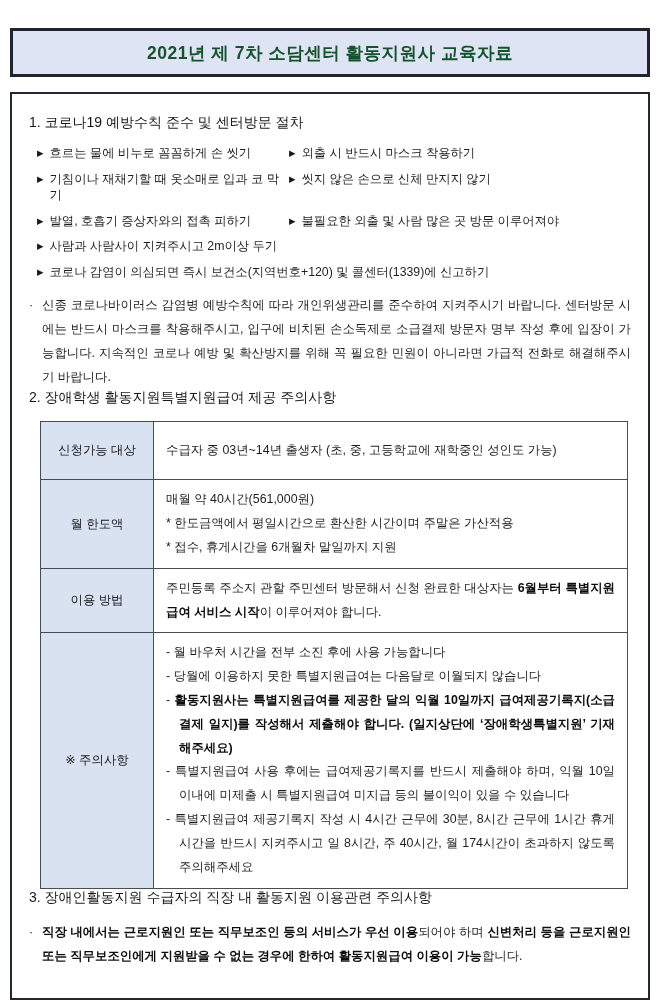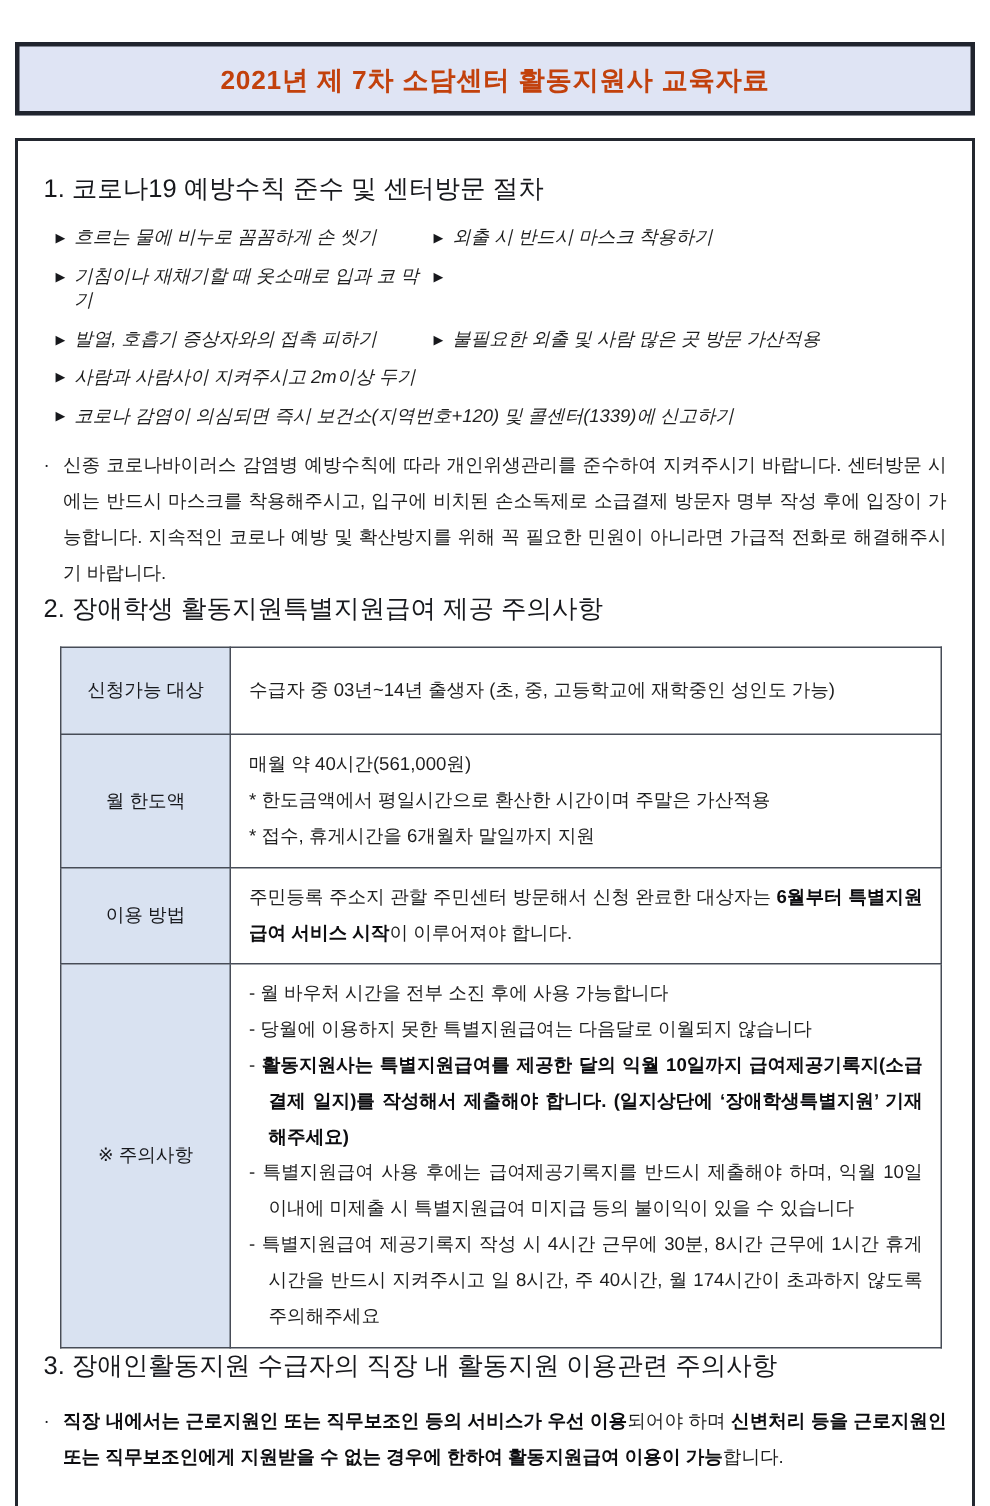--- a/index.html
+++ b/index.html
@@ -13,51 +13,51 @@
   }
   .page { padding: 28px 10px 0 10px; }
 
   
   .title-box {
     border: 3px solid #20242e;
     background: #dfe4f4;
     height: 49px;
     display: flex; align-items: center; justify-content: center;
     font-size: 17.5px; font-weight: 700; letter-spacing: 0.5px;
-    color: #c2410c;
+    color: #14532d;
   }
 
   
   .content-box {
     margin-top: 15px;
     border: 2px solid #23272f;
     min-height: 871px;
     padding: 20px 15px 30px 15px;
     background: #ffffff;
   }
 
   .sec { margin-top: 0; }
   .sec + .sec { }
   .sec-heading {
-    font-size: 17px;
+    font-size: 14px;
     margin: 0 0 13px 2px;
     font-weight: 400;
     color: #17181c;
   }
 
   
   .bullet-grid { margin-left: 10px; font-size: 12.3px; }
   .b-row { display: flex; margin-bottom: 9px; }
   .b-cell { display: flex; align-items: flex-start; }
   .b-cell.left { width: 252px; flex: none; }
   .marker {
     flex: none; font-size: 8.5px; line-height: 1;
     padding-top: 4px; margin-right: 6px; color: #17181c;
   }
-  .b-text { line-height: 1.35; font-style: italic; }
+  .b-text { line-height: 1.35; }
 
   
   .para {
     display: flex; align-items: flex-start;
     margin: 12px 2px 0 2px;
     font-size: 12.4px; line-height: 1.95;
     text-align: justify; word-break: break-all;
   }
   .para .pm { flex: none; width: 13px; color: #17181c; }
   .para .ptext { flex: 1; }
@@ -116,30 +116,31 @@
             <span class="b-text">외출 시 반드시 마스크 착용하기</span>
           </div>
         </div>
         <div class="b-row">
           <div class="b-cell left">
             <span class="marker">▶</span>
             <span class="b-text">기침이나 재채기할 때 옷소매로 입과 코 막기</span>
           </div>
           <div class="b-cell">
             <span class="marker">▶</span>
+            <span class="b-text">씻지 않은 손으로 신체 만지지 않기</span>
           </div>
         </div>
         <div class="b-row">
           <div class="b-cell left">
             <span class="marker">▶</span>
             <span class="b-text">발열, 호흡기 증상자와의 접촉 피하기</span>
           </div>
           <div class="b-cell">
             <span class="marker">▶</span>
-            <span class="b-text">불필요한 외출 및 사람 많은 곳 방문 가산적용</span>
+            <span class="b-text">불필요한 외출 및 사람 많은 곳 방문 이루어져야</span>
           </div>
         </div>
         <div class="b-row">
           <div class="b-cell">
             <span class="marker">▶</span>
             <span class="b-text">사람과 사람사이 지켜주시고 2m이상 두기</span>
           </div>
         </div>
         <div class="b-row">
           <div class="b-cell">

